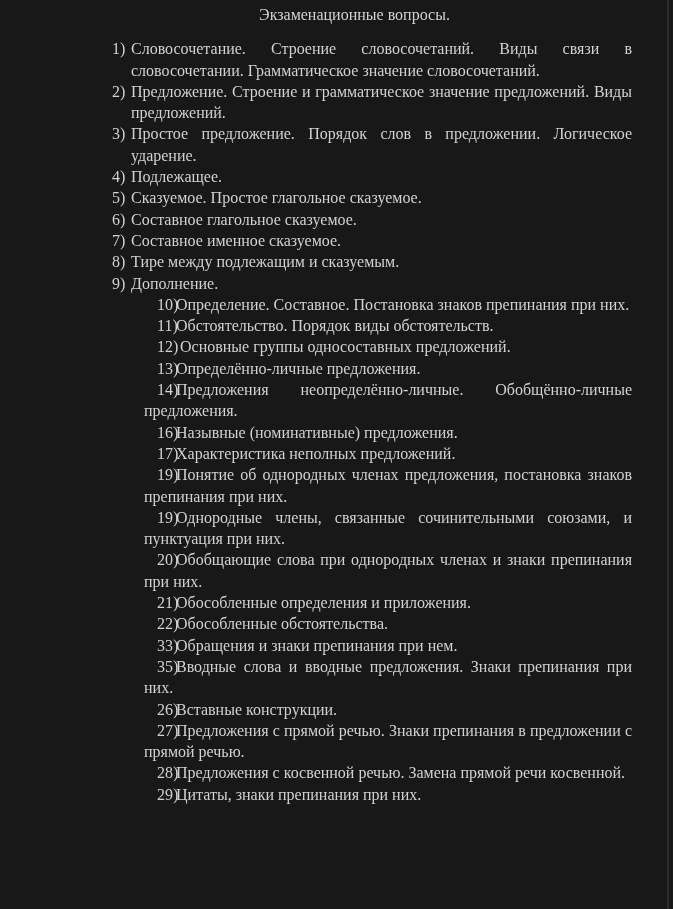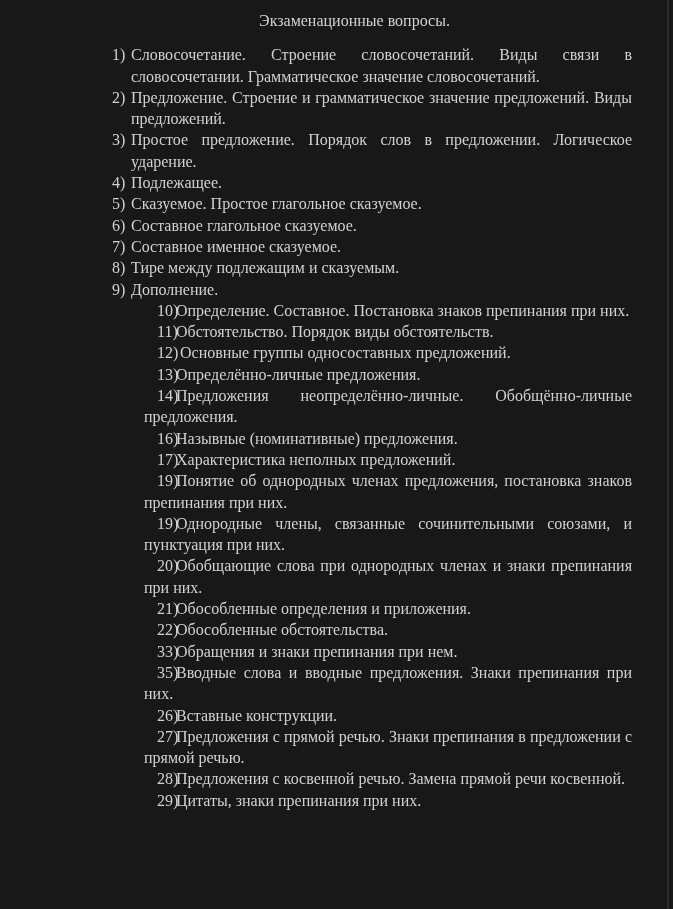--- a/index.html
+++ b/index.html
@@ -13,21 +13,21 @@
     background: #181818;
     font-family: "Liberation Serif", "DejaVu Serif", serif;
     font-size: 16px;
     color: #d2d2d2;
     position: relative;
   }
   .page {
     position: relative;
     width: 673px;
     height: 909px;
-    padding-top: 10px;
+    padding-top: 4px;
     box-sizing: border-box;
   }
   .title {
     margin: 0 50px 0 86px;
     text-align: center;
     line-height: 21.3px;
     white-space: nowrap;
   }
   .list {
     margin-top: 13px;

